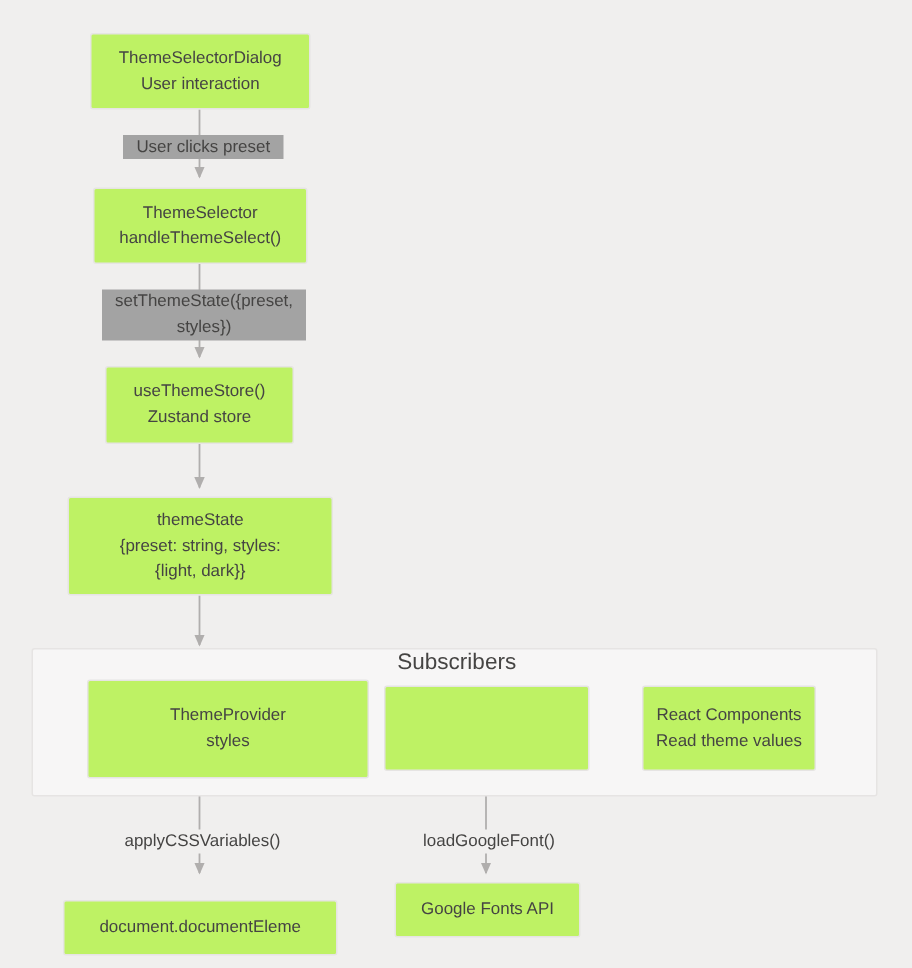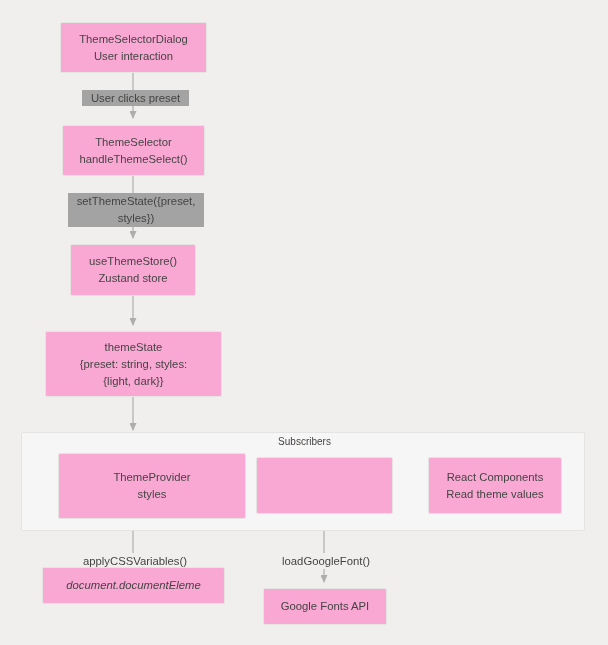--- a/index.html
+++ b/index.html
@@ -23,21 +23,21 @@
   svg.edges {
     position: absolute;
     left: 0; top: 0;
     width: 608px;
     height: 645px;
     pointer-events: none;
   }
   .node {
     position: absolute;
     box-sizing: border-box;
-    background: #f9a8d4;
+    background: #bef264;
     border: 1px solid #e6e4e3;
     border-radius: 2px;
     display: flex;
     flex-direction: column;
     align-items: center;
     justify-content: center;
     color: #454443;
     font-size: 11.3px;
     line-height: 17px;
     text-align: left;
@@ -50,21 +50,21 @@
   .cluster {
     position: absolute;
     box-sizing: border-box;
     background: #f7f6f6;
     border: 1px solid #e6e4e3;
     border-radius: 2px;
   }
   .cluster-label {
     position: absolute;
     color: #454443;
-    font-size: 10px;
+    font-size: 15px;
     line-height: 15px;
     white-space: nowrap;
     text-align: center;
   }
   .edge-label {
     position: absolute;
     background: #a3a3a3;
     color: #454443;
     font-size: 11.3px;
     line-height: 16px;
@@ -134,34 +134,34 @@
   </div>
 
   <div class="node" style="left:58px; top:453px; width:188px; height:66px;">
     <span class="line">ThemeProvider</span>
     <span class="line">styles</span>
   </div>
 
   <div class="node" style="left:256px; top:457px; width:137px; height:57px;">
   </div>
 
-  <div class="node" style="left:428px; top:457px; width:134px; height:57px;">
+  <div class="node" style="left:428px; top:457px; width:116px; height:57px;">
     <span class="line">React Components</span>
     <span class="line">Read theme values</span>
   </div>
 
   <div class="edge-label" style="left:77px; top:553px; width:112px; background:#f0efee;">
     <span>applyCSSVariables()</span>
   </div>
 
   <div class="edge-label" style="left:276px; top:553px; width:96px; background:#f0efee;">
     <span>loadGoogleFont()</span>
   </div>
 
-  <div class="node" style="left:42px; top:567px; width:183px; height:37px;font-style:italic;">
+  <div class="node" style="left:42px; top:600px; width:183px; height:37px;">
     <span class="line">document.documentEleme</span>
   </div>
 
   <div class="node" style="left:263px; top:588px; width:124px; height:37px;">
     <span class="line">Google Fonts API</span>
   </div>
 
 </div>
 
 </body></html>

